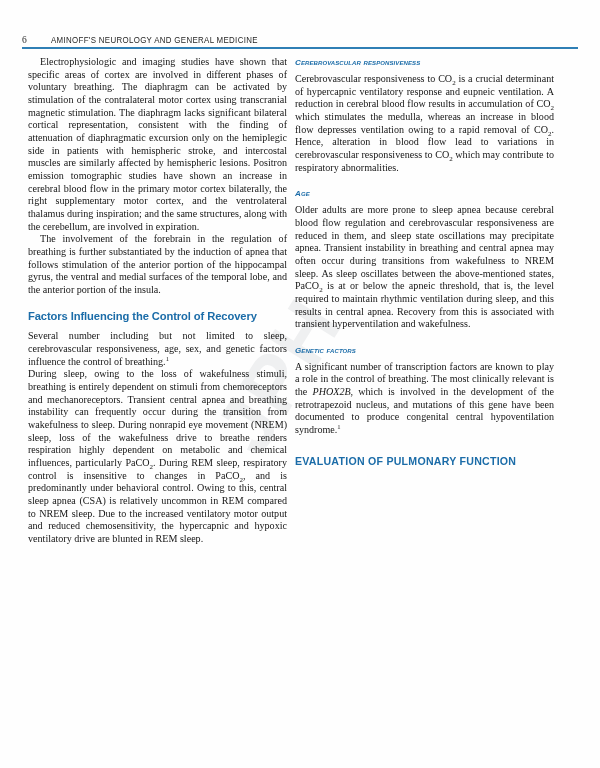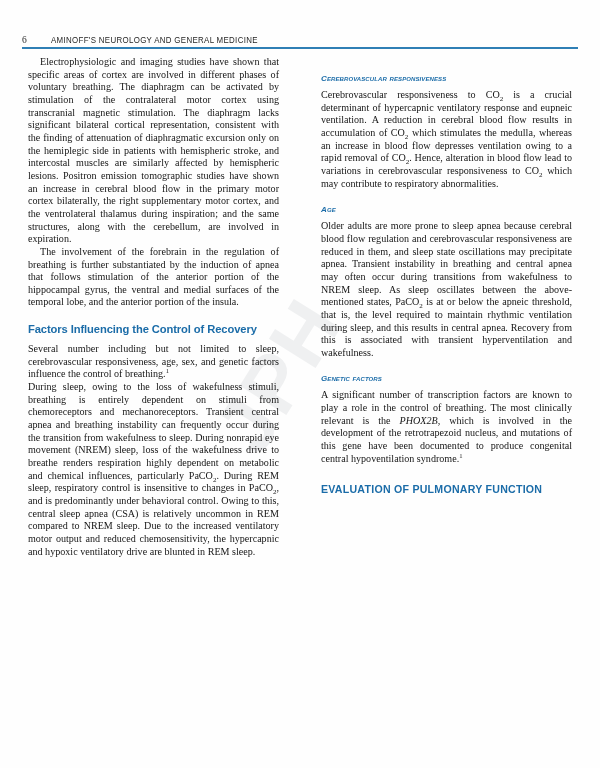--- a/index.html
+++ b/index.html
@@ -89,21 +89,21 @@
   }
 
   
   .columns {
     position: absolute;
     top: 56px;
     left: 28px;
     width: 544px;
     height: 690px;
     display: flex;
-    gap: 42px;
+    gap: 8px;
     z-index: 10;
   }
   .col {
     width: 259px;
     position: relative;
   }
 
   p.body {
     margin: 0;
     font-size: 10.1px;
@@ -195,21 +195,21 @@
 
       <p class="body"><span>Several number including but not limited to sleep, cerebrovascular responsiveness, age, sex, and genetic factors influence the control of breathing.</span><sup class="ref">1</sup></p>
 
 
       <p class="body"><span>During sleep, owing to the loss of wakefulness stimuli, breathing is entirely dependent on stimuli from chemoreceptors and mechanoreceptors. Transient central apnea and breathing instability can frequently occur during the transition from wakefulness to sleep. During nonrapid eye movement (NREM) sleep, loss of the wakefulness drive to breathe renders respiration highly dependent on metabolic and chemical influences, particularly PaCO</span><sub class="chem">2</sub><span>. During REM sleep, respiratory control is insensitive to changes in PaCO</span><sub class="chem">2</sub><span>, and is predominantly under behavioral control. Owing to this, central sleep apnea (CSA) is relatively uncommon in REM compared to NREM sleep. Due to the increased ventilatory motor output and reduced chemosensitivity, the hypercapnic and hypoxic ventilatory drive are blunted in REM sleep.</span></p>
 
     </div>
 
     <div class="col">
 
-      <h3 class="sub-head" style="margin-top:16px;">Cerebrovascular Responsiveness</h3>
+      <h3 class="sub-head" style="margin-top:0;">Cerebrovascular Responsiveness</h3>
 
       <p class="body"><span>Cerebrovascular responsiveness to CO</span><sub class="chem">2</sub><span> is a crucial determinant of hypercapnic ventilatory response and eupneic ventilation. A reduction in cerebral blood flow results in accumulation of CO</span><sub class="chem">2</sub><span> which stimulates the medulla, whereas an increase in blood flow depresses ventilation owing to a rapid removal of CO</span><sub class="chem">2</sub><span>. Hence, alteration in blood flow lead to variations in cerebrovascular responsiveness to CO</span><sub class="chem">2</sub><span> which may contribute to respiratory abnormalities.</span></p>
 
       <h3 class="sub-head">Age</h3>
 
       <p class="body"><span>Older adults are more prone to sleep apnea because cerebral blood flow regulation and cerebrovascular responsiveness are reduced in them, and sleep state oscillations may precipitate apnea. Transient instability in breathing and central apnea may often occur during transitions from wakefulness to NREM sleep. As sleep oscillates between the above-mentioned states, PaCO</span><sub class="chem">2</sub><span> is at or below the apneic threshold, that is, the level required to maintain rhythmic ventilation during sleep, and this results in central apnea. Recovery from this is associated with transient hyperventilation and wakefulness.</span></p>
 
 
 
       <h3 class="sub-head">Genetic Factors</h3>

